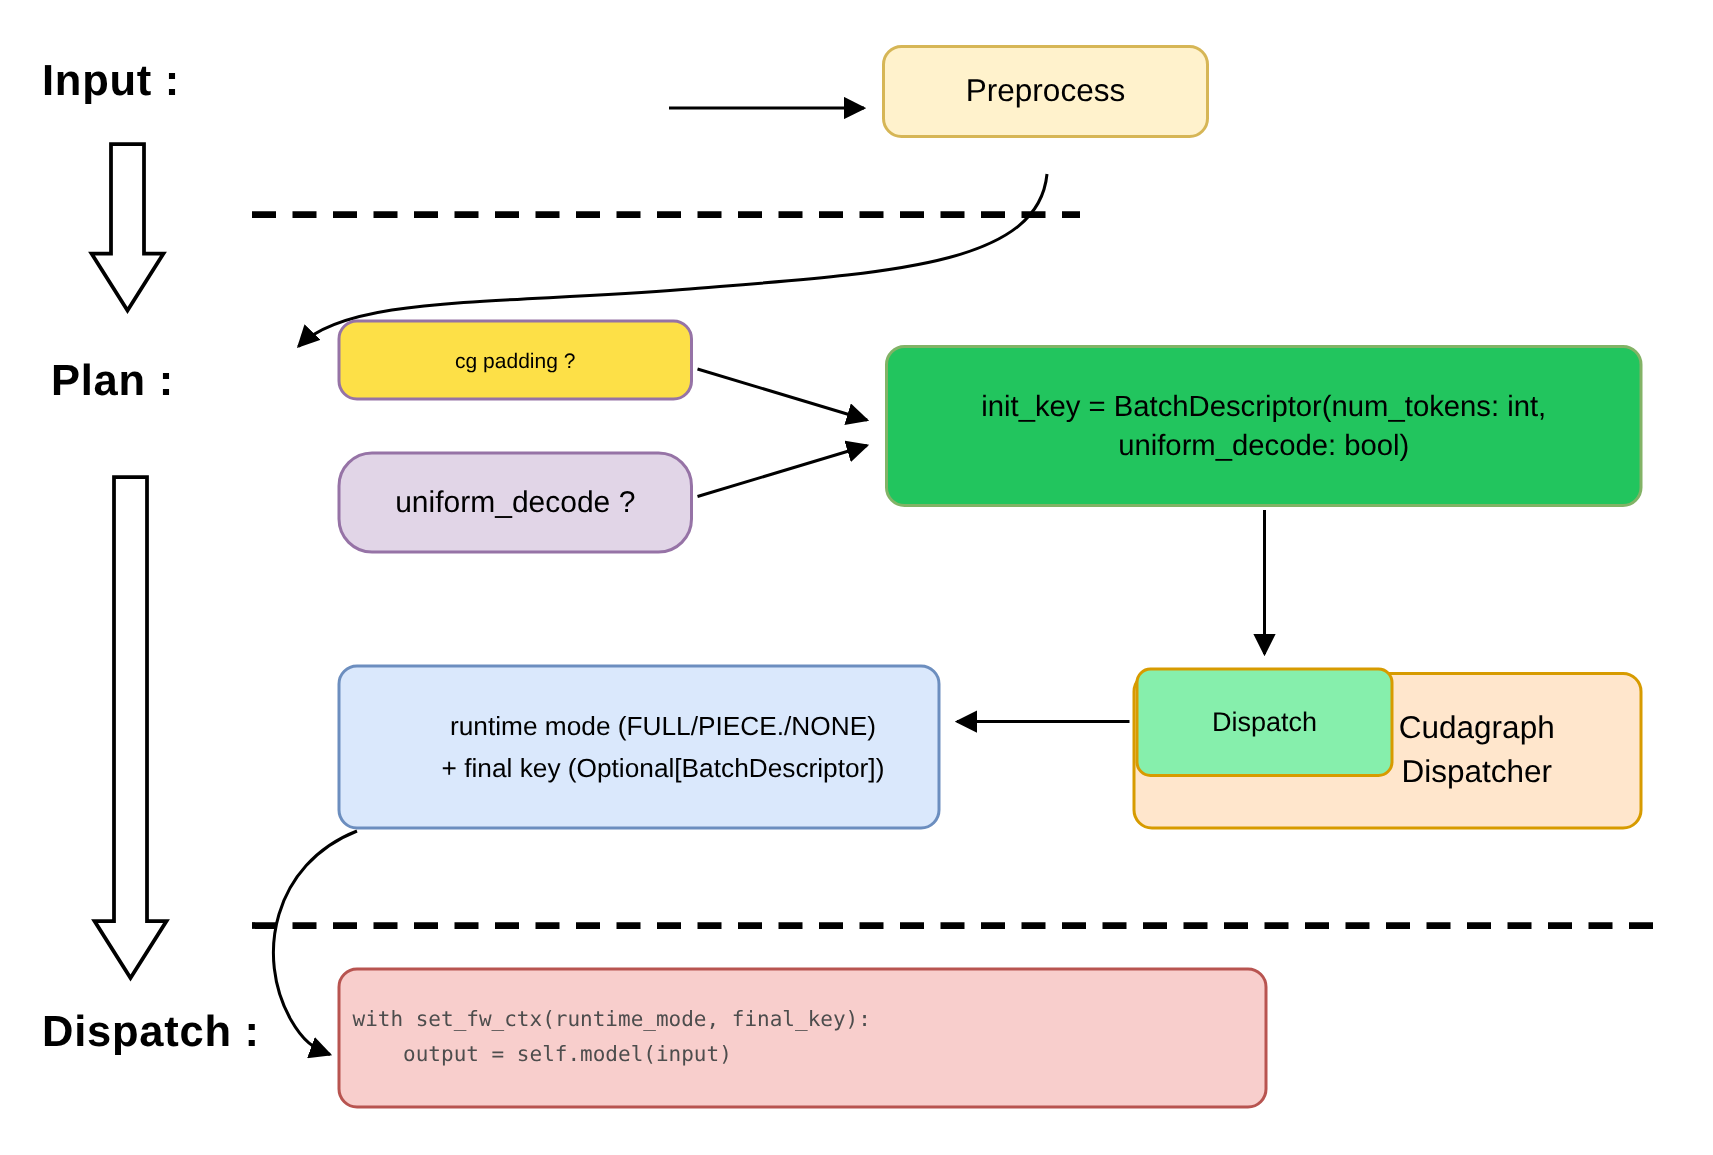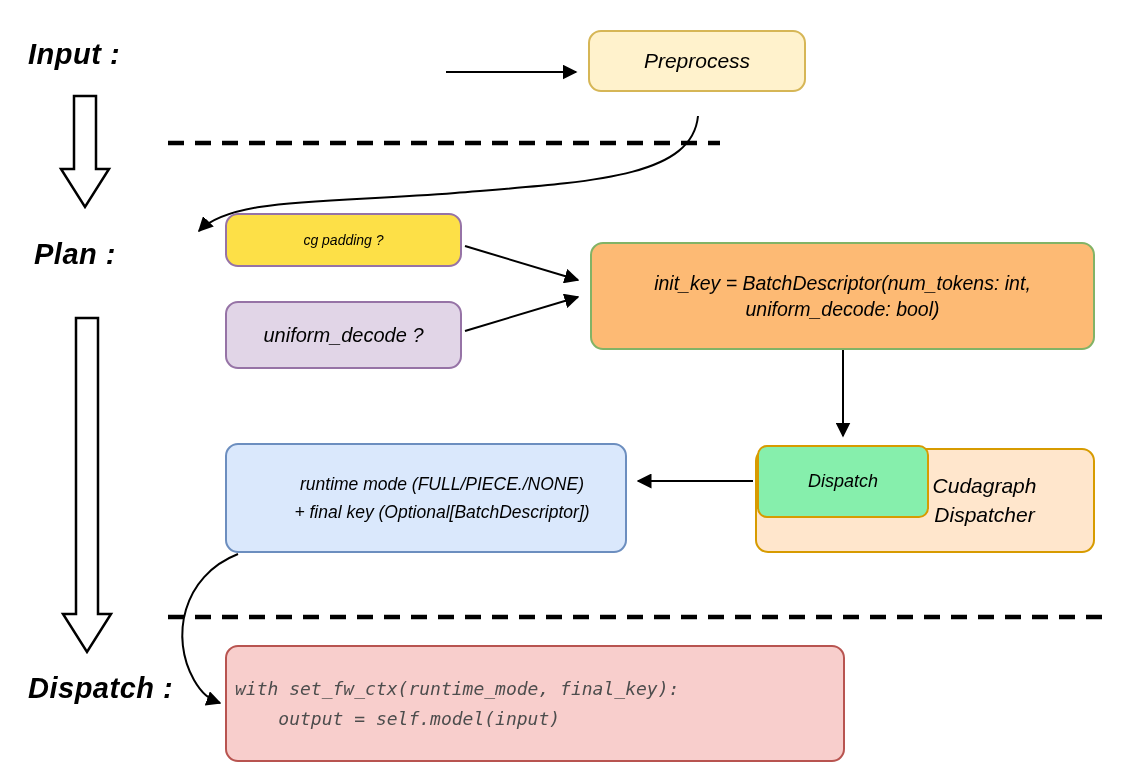--- a/index.html
+++ b/index.html
@@ -3,21 +3,20 @@
 <meta charset="utf-8">
 <style>
   html, body { margin: 0; padding: 0; background: #ffffff; }
   .canvas {
     position: relative;
     width: 1142px;
     height: 770px;
     background: #ffffff;
     font-family: "Liberation Sans", sans-serif;
     overflow: hidden;
-    font-style: italic;
   }
   svg.connectors {
     position: absolute;
     left: 0; top: 0;
     width: 1142px; height: 770px;
     z-index: 1;
   }
   .stage-label {
     position: absolute;
     z-index: 2;
@@ -50,48 +49,47 @@
   .n-preprocess {
     left: 588px; top: 30px; width: 218px; height: 62px;
     background: #fff2cc; border-color: #d6b656; font-size: 21px;
   }
   .n-cg-padding {
     left: 225px; top: 213px; width: 237px; height: 54px;
     background: #fde047; border-color: #9673a6; font-size: 14px;
   }
   .n-uniform-decode {
     left: 225px; top: 301px; width: 237px; height: 68px;
-    background: #e1d5e7; border-color: #9673a6; font-size: 20px;
+    background: #e1d5e7; border-color: #9673a6; font-size: 20px; border-radius: 23px;
   }
   .n-init-key {
     left: 590px; top: 230px; width: 505px; height: 108px;
-    background: #fdba74; border-color: #82b366; font-size: 19.5px;
+    background: #22c55e; border-color: #82b366; font-size: 19.5px;
     white-space: pre-line;
-    margin-top: 12px;
   }
   .n-dispatcher-outer {
     left: 755px; top: 448px; width: 340px; height: 105px;
     background: #ffe6cc; border-color: #d79b00; font-size: 21px;
     padding-left: 119px; white-space: pre-line; z-index: 2;
   }
   .n-dispatch {
     left: 757px; top: 445px; width: 172px; height: 73px;
     background: #86efac; border-color: #d79b00; font-size: 18px;
     z-index: 3; border-radius: 10px;
   }
   .n-runtime-mode {
     left: 225px; top: 443px; width: 402px; height: 110px;
     background: #dae8fc; border-color: #6c8ebf; font-size: 17.5px;
     white-space: pre-line; line-height: 1.6; padding-left: 32px;
   }
   .n-execute-code {
-    left: 225px; top: 645px; width: 620px; height: 117px;
+    left: 225px; top: 645px; width: 620px; height: 94px;
     background: #f8cecc; border-color: #b85450;
     font-family: "DejaVu Sans Mono", "Liberation Mono", monospace;
-    font-size: 18px; color: #4d4d4d;
+    font-size: 14px; color: #4d4d4d;
     white-space: pre; text-align: left;
     justify-content: flex-start; padding-left: 8px;
     line-height: 1.65;
   }
 </style>
 </head>
 <body>
 
 <div class="canvas">
 

